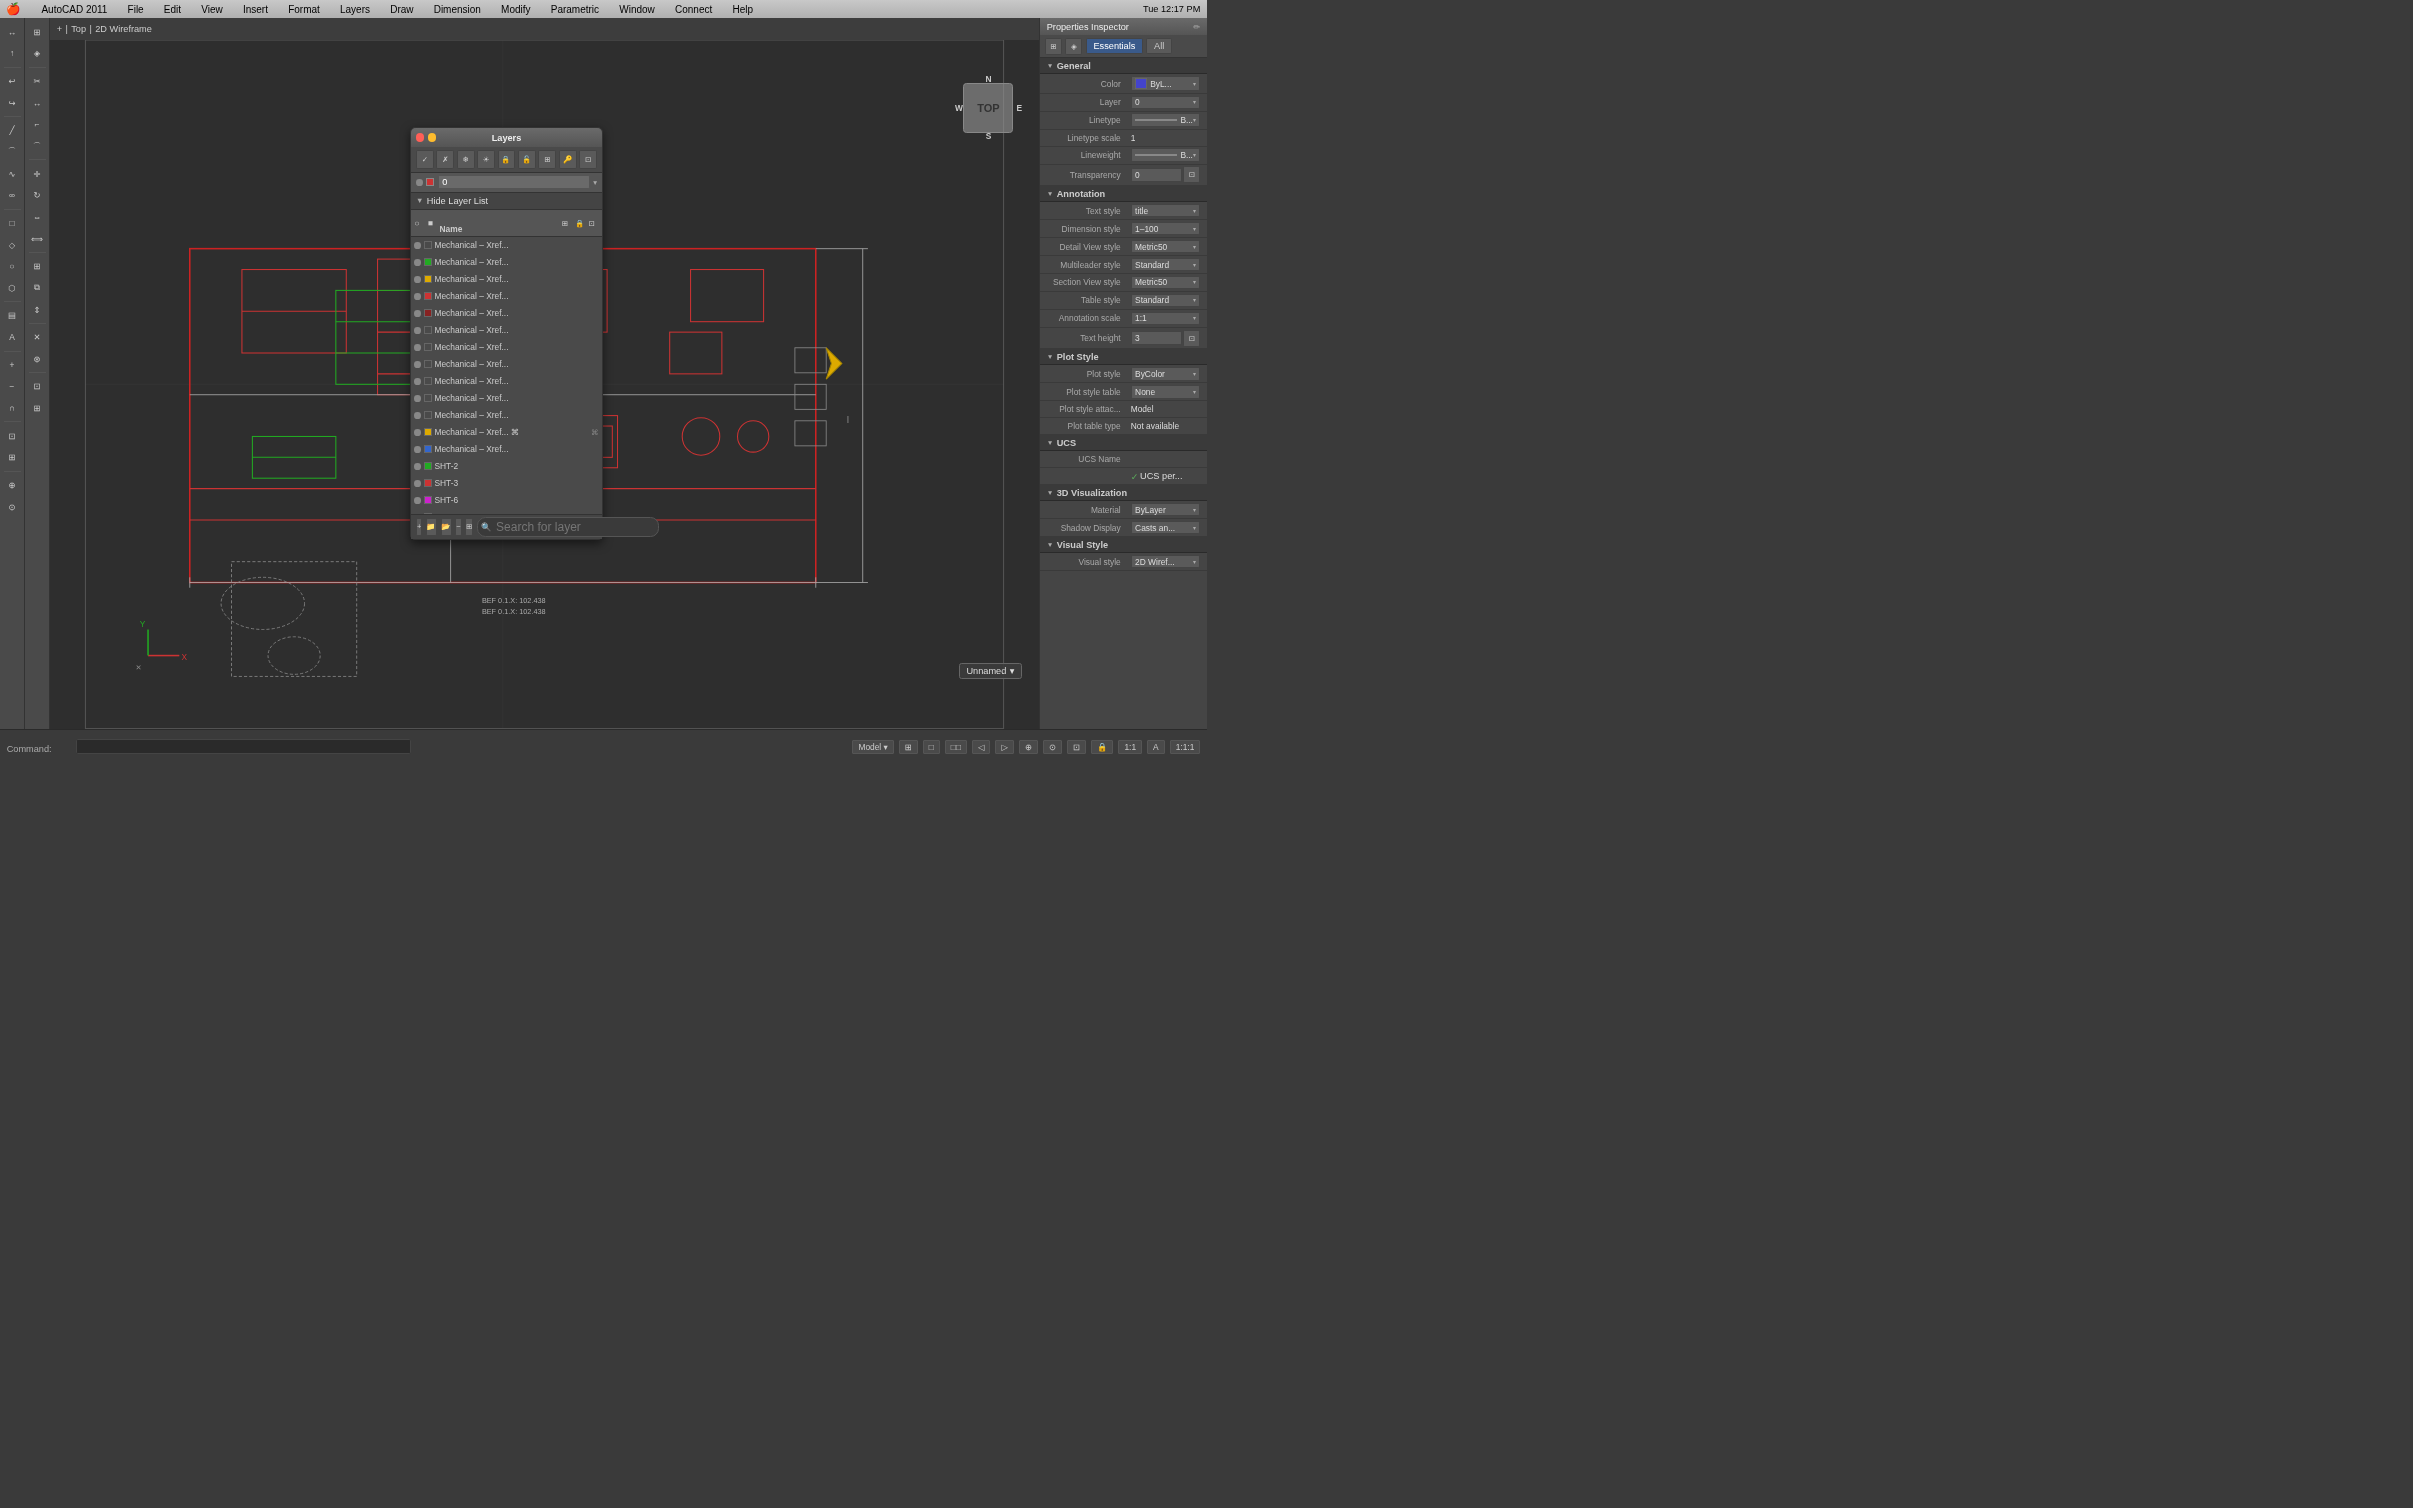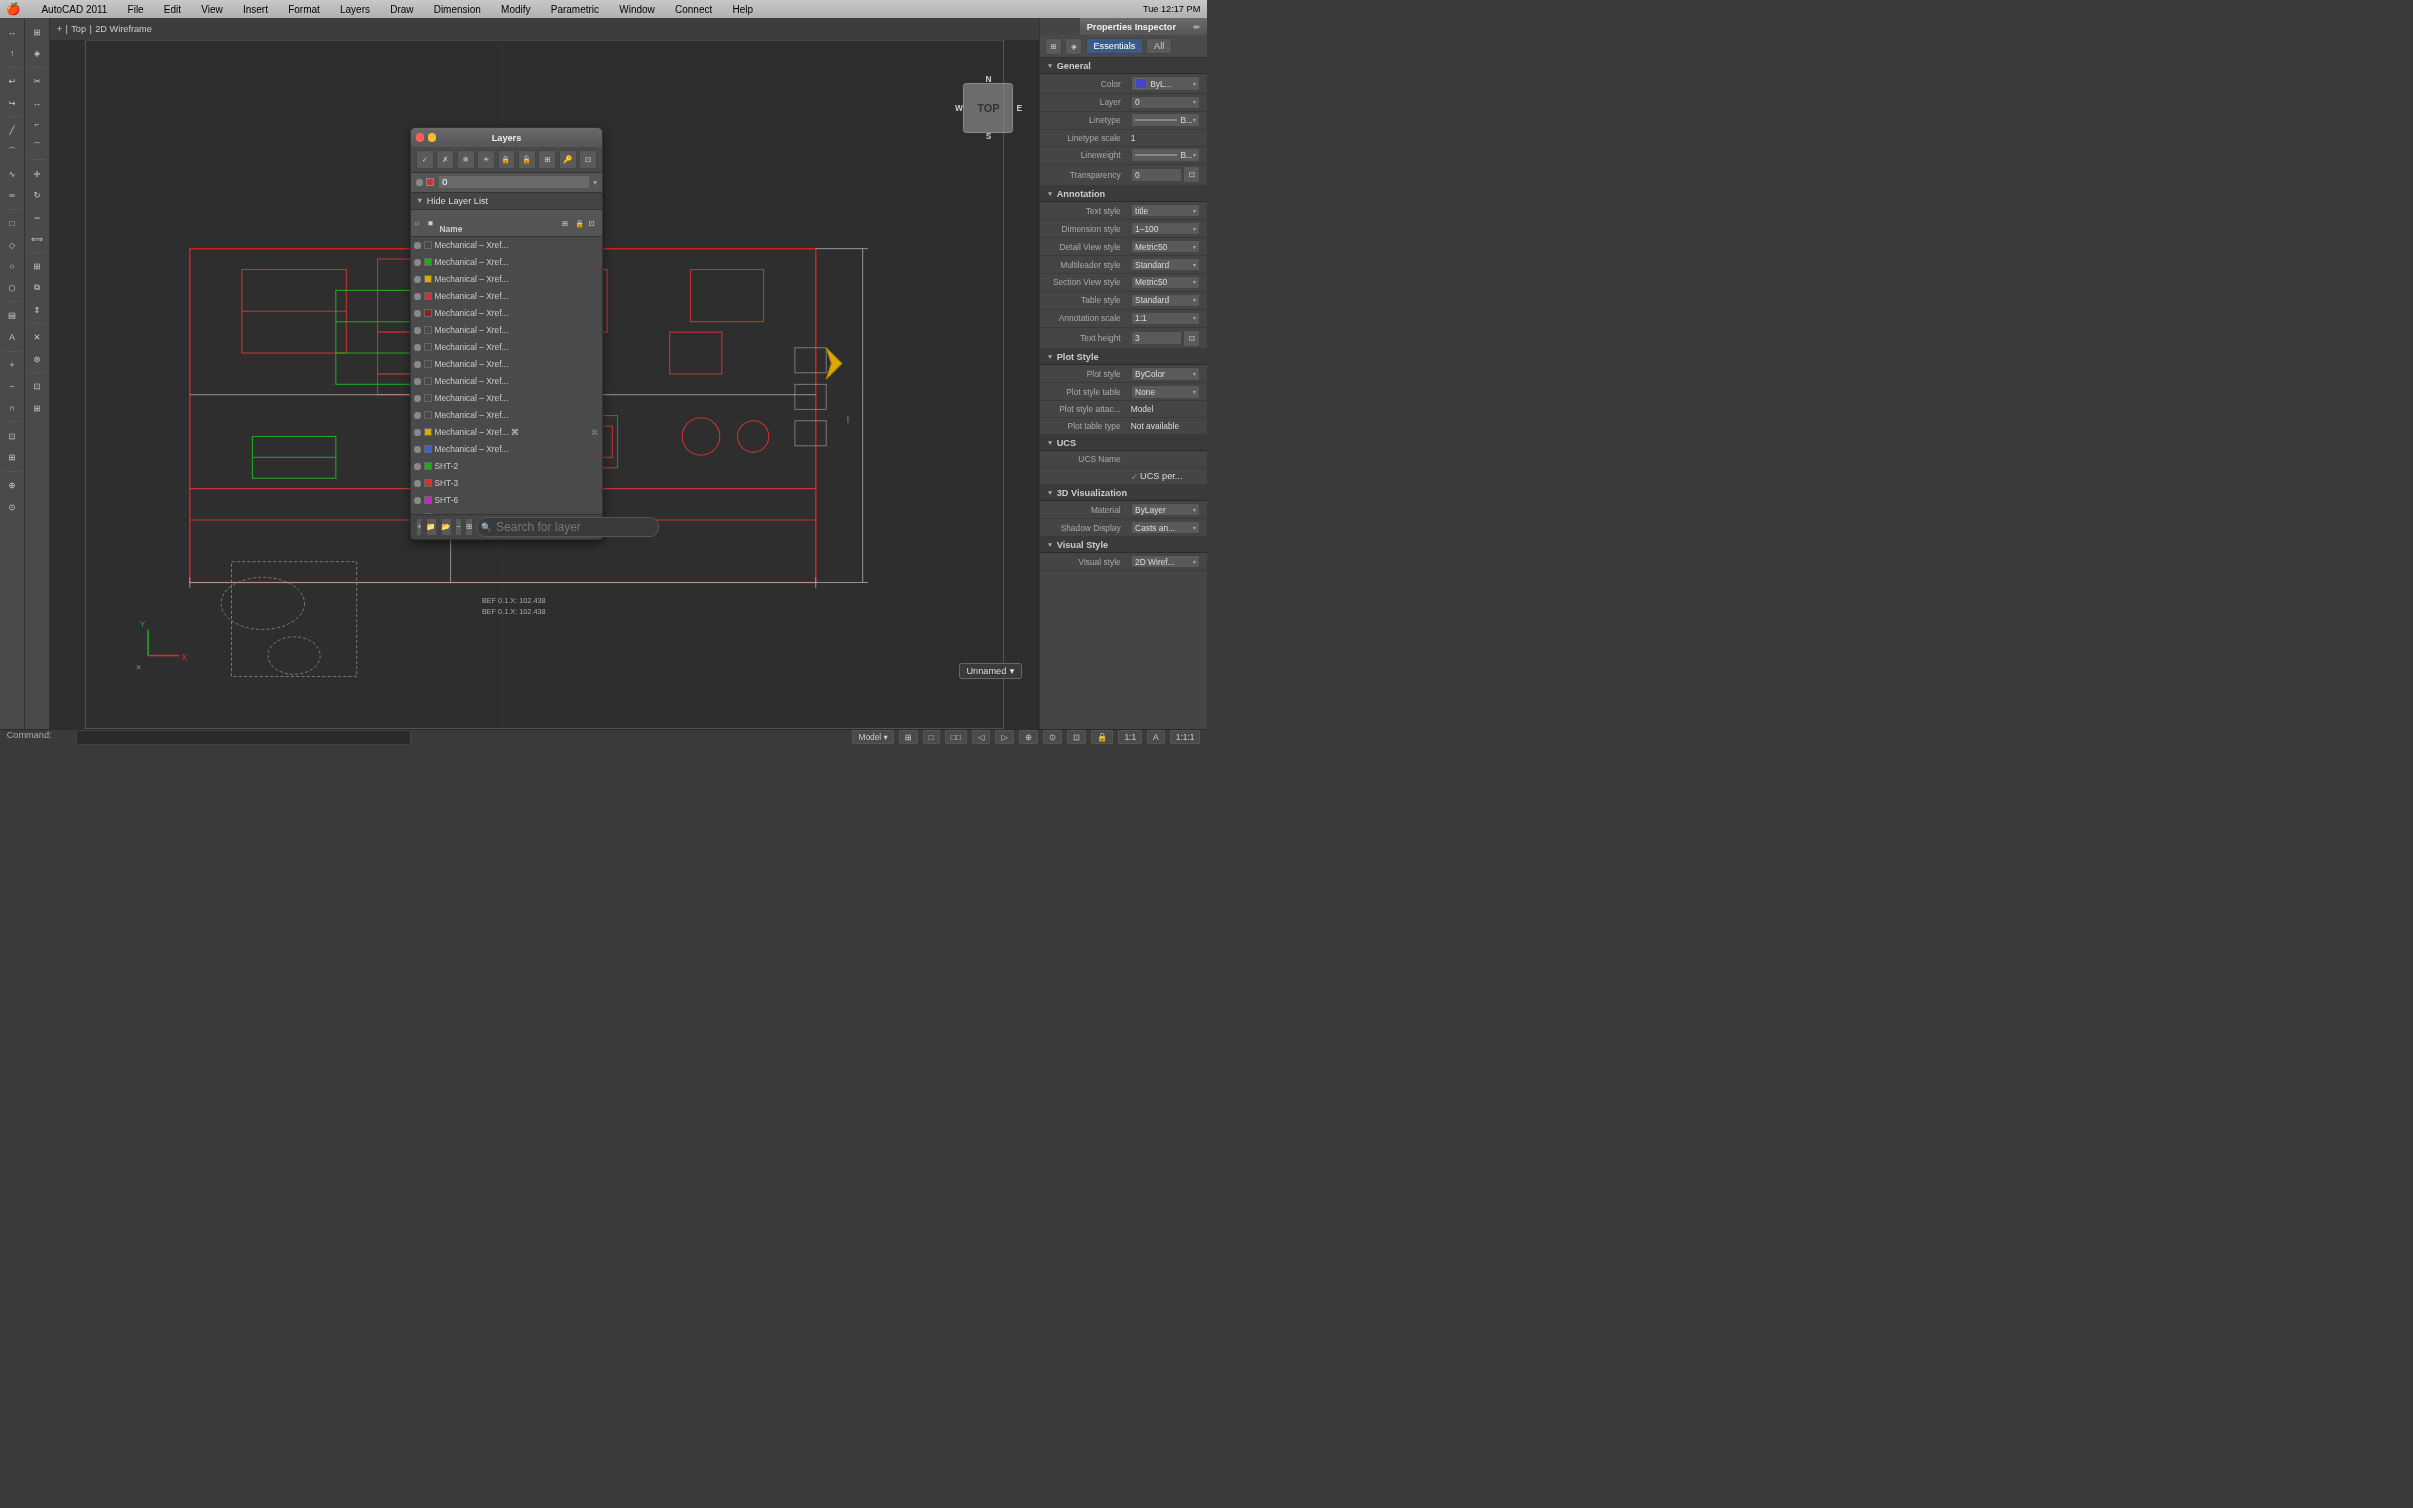--- a/index.html
+++ b/index.html
@@ -364,27 +364,26 @@
       flex-shrink: 0;
       display: flex;
       flex-direction: column;
       height: 100%;
       overflow-y: auto;
     }
     #properties-header {
       background: linear-gradient(to bottom, #6a6a6a, #555);
       padding: 3.4px 6.7px;
       font-size: 9.2px;
-      font-weight: 700;
+      font-weight: 400;
       color: #eee;
       display: flex;
       align-items: center;
       justify-content: space-between;
       flex-shrink: 0;
-      margin-left: 40px;
     }
     #properties-toolbar {
       display: flex;
       align-items: center;
       padding: 2.5px 5px;
       background: #4a4a4a;
       border-bottom: 0.8px solid #333;
       gap: 3.4px;
       flex-shrink: 0;
     }
@@ -472,21 +471,21 @@
       background: #888;
       margin-right: 3.4px;
     }
 
     
     #status-bar {
       height: 25px;
       background: #3a3a3a;
       border-top: 0.8px solid #2a2a2a;
       display: flex;
-      align-items: flex-start;
+      align-items: flex-end;
       padding: 0 6.7px;
       gap: 24px;
       font-size: 9.2px;
       color: #aaa;
     }
     #command-input {
       flex: 1;
       background: #2a2a2a;
       border: 0.8px solid #444;
       color: #ccc;

